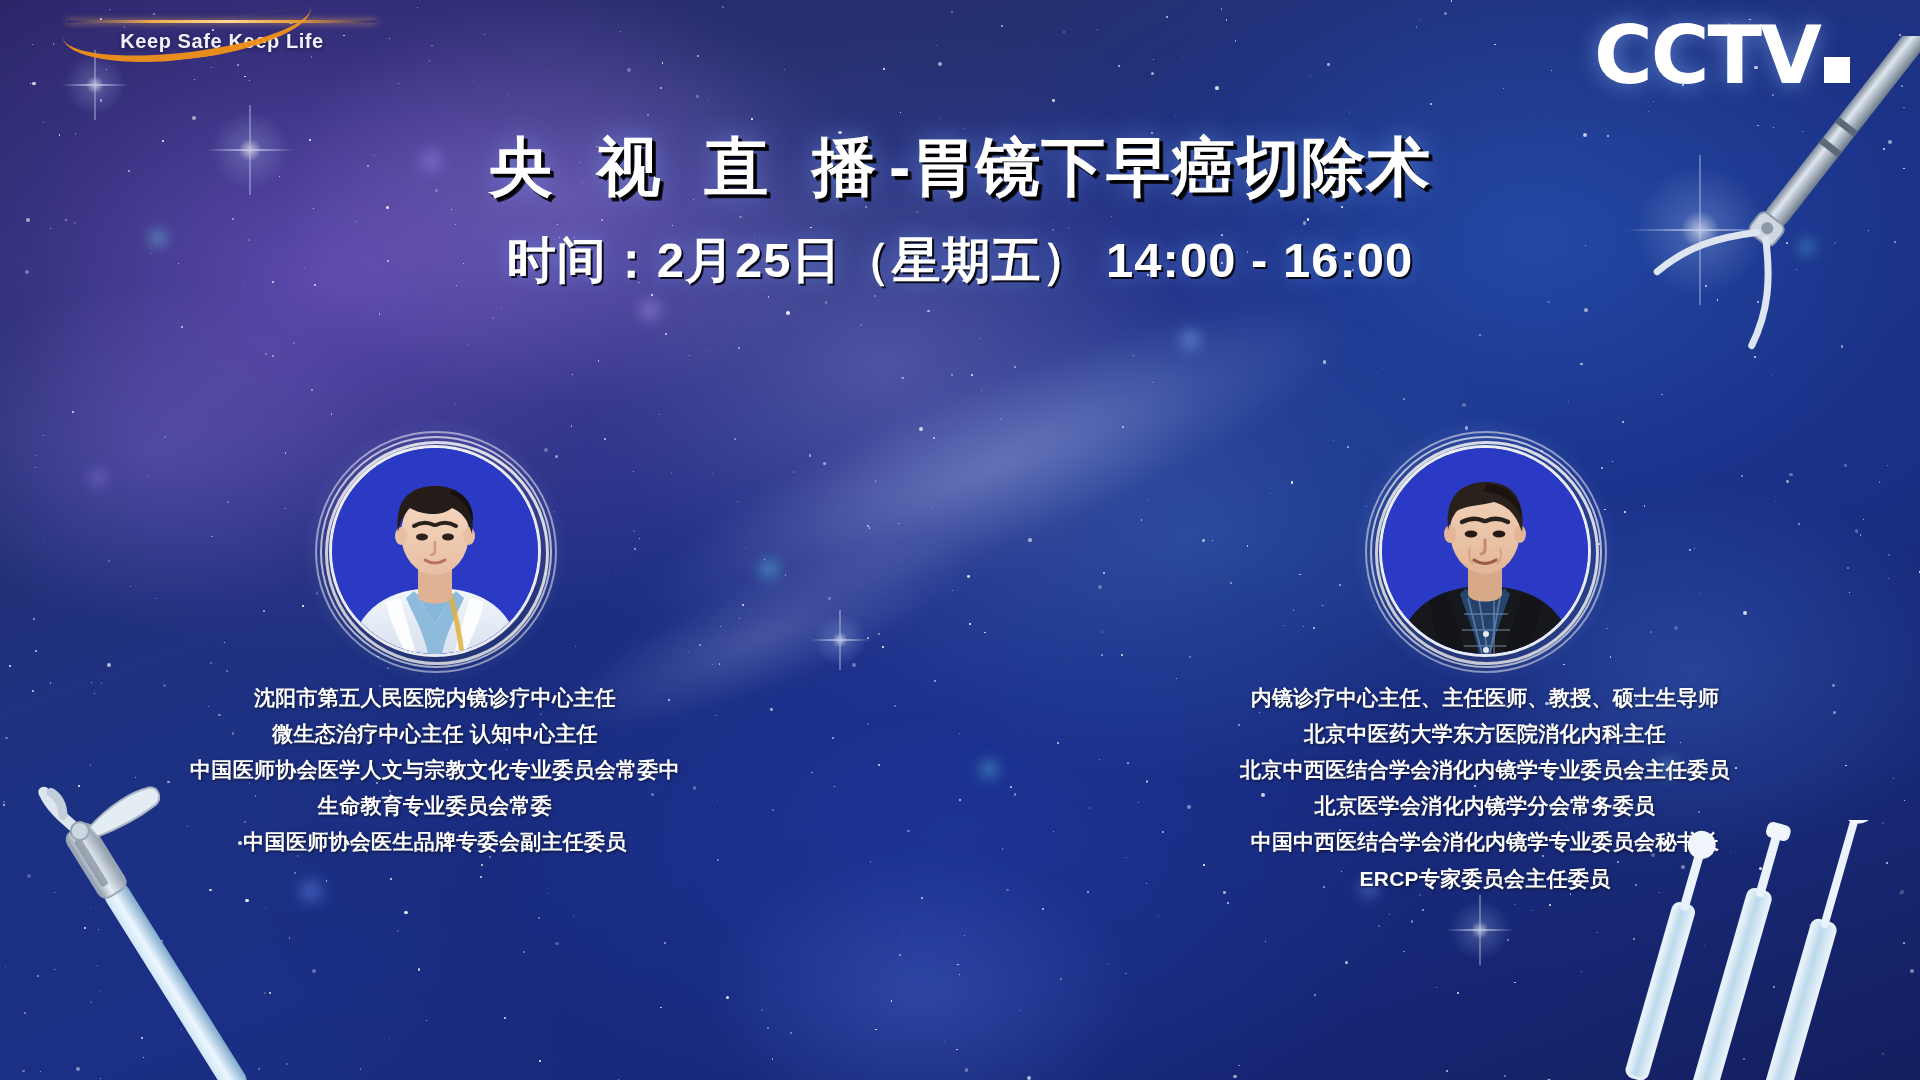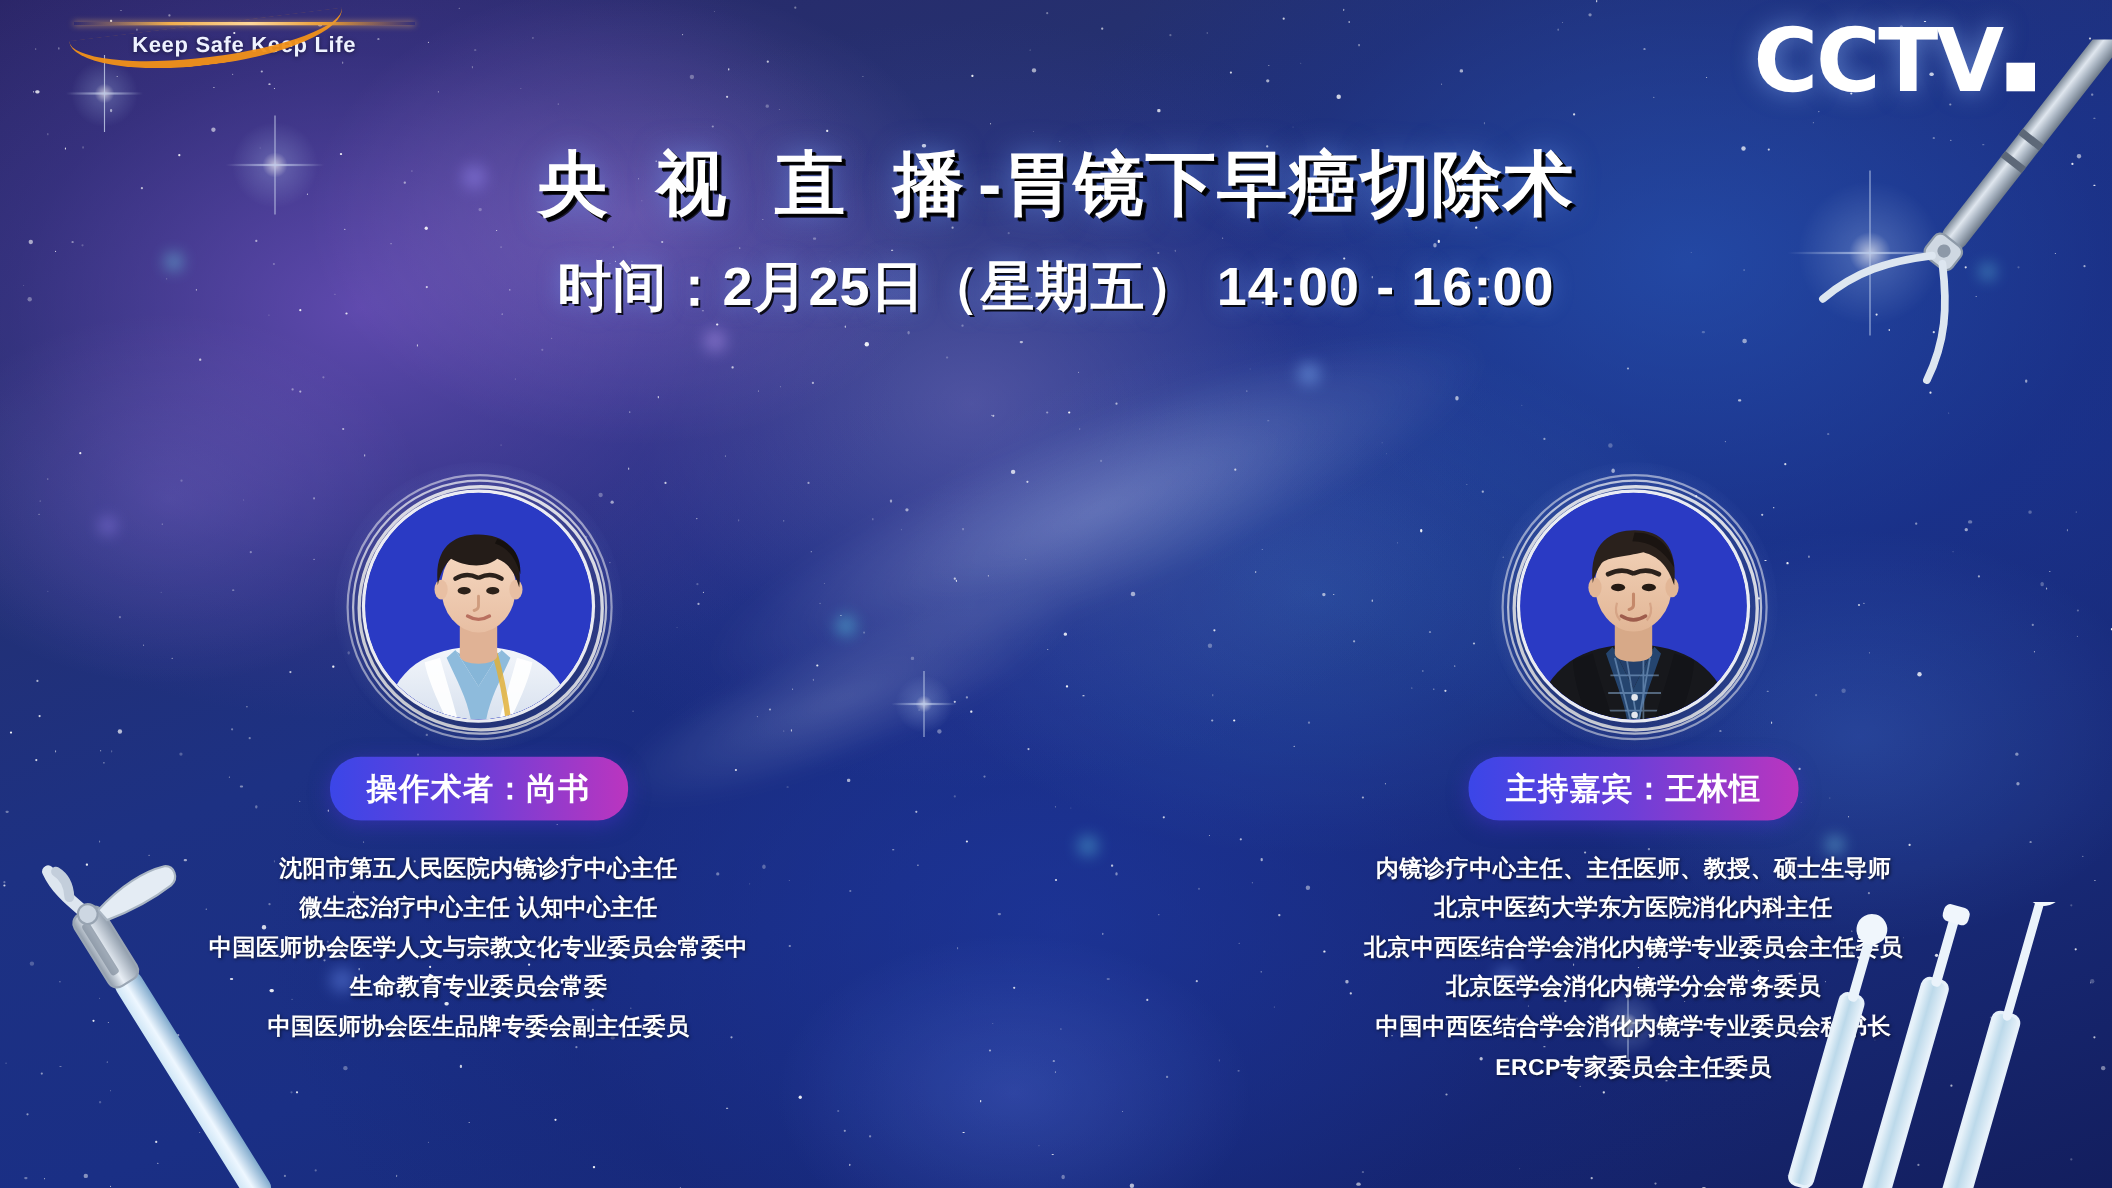--- a/index.html
+++ b/index.html
@@ -874,21 +874,20 @@
               <ellipse cx="90" cy="89" rx="6" ry="3.4" fill="#2c2119"></ellipse>
               <ellipse cx="116" cy="89" rx="6" ry="3.4" fill="#2c2119"></ellipse>
 
               <path d="M103 94 v9 q0 3 -4 4" stroke="#cf9c7e" stroke-width="2.6" fill="none" stroke-linecap="round"></path>
               <path d="M93 112 q10 6 20 0" stroke="#b9705f" stroke-width="3" fill="none" stroke-linecap="round"></path>
             </g>
           </svg>
         </div>
       <div style="position: absolute; left: -120px; top: -120px; width: 446px; height: 446px; z-index: -1; background-image: radial-gradient(circle, rgba(190, 200, 255, 0.55) 1.2px, rgba(0, 0, 0, 0) 1.6px); background-size: 9px 9px; mask-image: radial-gradient(circle, rgba(0, 0, 0, 0) 30%, rgba(0, 0, 0, 0.9) 52%, rgba(0, 0, 0, 0) 74%);"></div>
         </div>
-      <div class="badge">操作术者：尚书</div>
       <div class="creds">
         <div>沈阳市第五人民医院内镜诊疗中心主任</div>
         <div>微生态治疗中心主任  认知中心主任</div>
         <div>中国医师协会医学人文与宗教文化专业委员会常委中</div>
         <div>生命教育专业委员会常委</div>
         <div>中国医师协会医生品牌专委会副主任委员</div>
       </div>
     </div>
 
     <div class="speaker">
@@ -949,21 +948,20 @@
               <path d="M103 92 v10 q0 3 -4 4" stroke="#c4886a" stroke-width="2.8" fill="none" stroke-linecap="round"></path>
 
               <path d="M88 100 q-3 10 3 16" stroke="#cf9a7c" stroke-width="2" fill="none" opacity=".7"></path>
               <path d="M118 100 q3 10 -3 16" stroke="#cf9a7c" stroke-width="2" fill="none" opacity=".7"></path>
               <path d="M92 112 q11 7 22 0" stroke="#9e5c4c" stroke-width="3.2" fill="none" stroke-linecap="round"></path>
             </g>
           </svg>
         </div>
       <div style="position: absolute; left: -120px; top: -120px; width: 446px; height: 446px; z-index: -1; background-image: radial-gradient(circle, rgba(190, 200, 255, 0.55) 1.2px, rgba(0, 0, 0, 0) 1.6px); background-size: 9px 9px; mask-image: radial-gradient(circle, rgba(0, 0, 0, 0) 30%, rgba(0, 0, 0, 0.9) 52%, rgba(0, 0, 0, 0) 74%);"></div>
         </div>
-      <div class="badge">主持嘉宾：王林恒</div>
       <div class="creds">
         <div>内镜诊疗中心主任、主任医师、教授、硕士生导师</div>
         <div>北京中医药大学东方医院消化内科主任</div>
         <div>北京中西医结合学会消化内镜学专业委员会主任委员</div>
         <div>北京医学会消化内镜学分会常务委员</div>
         <div>中国中西医结合学会消化内镜学专业委员会秘书长</div>
         <div>ERCP专家委员会主任委员</div>
       </div>
     </div>
 

